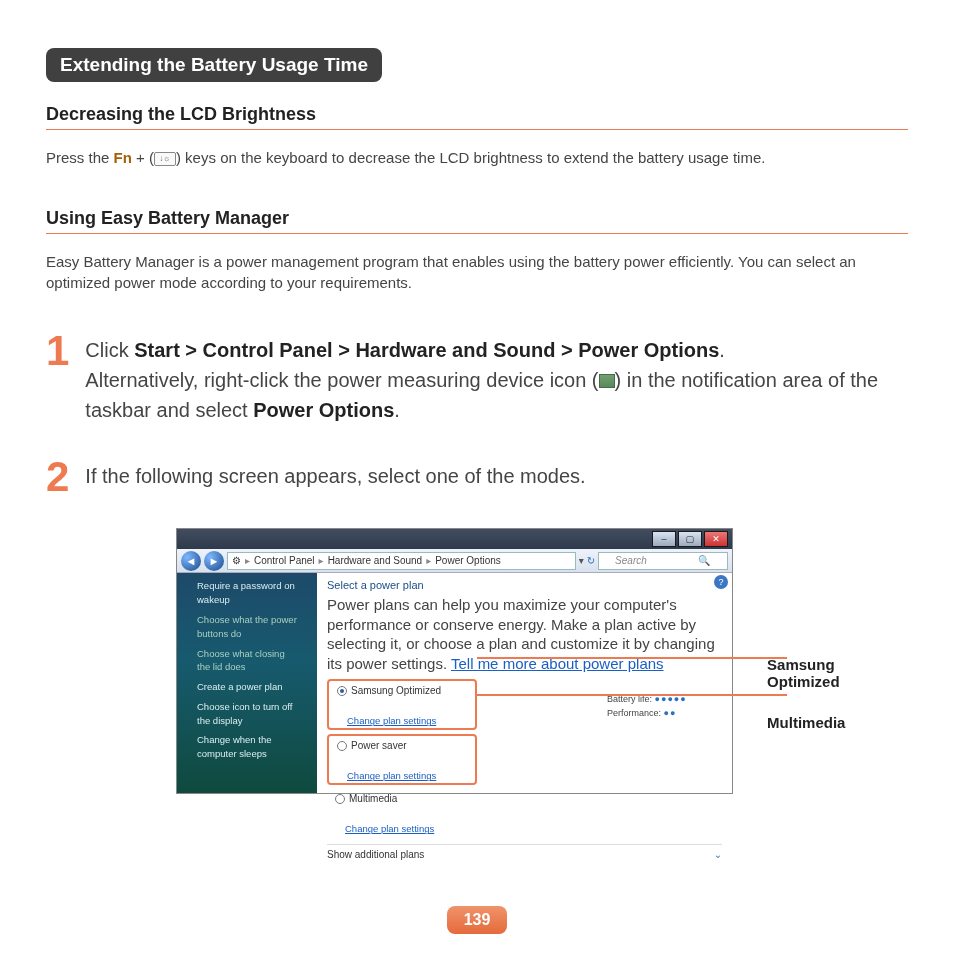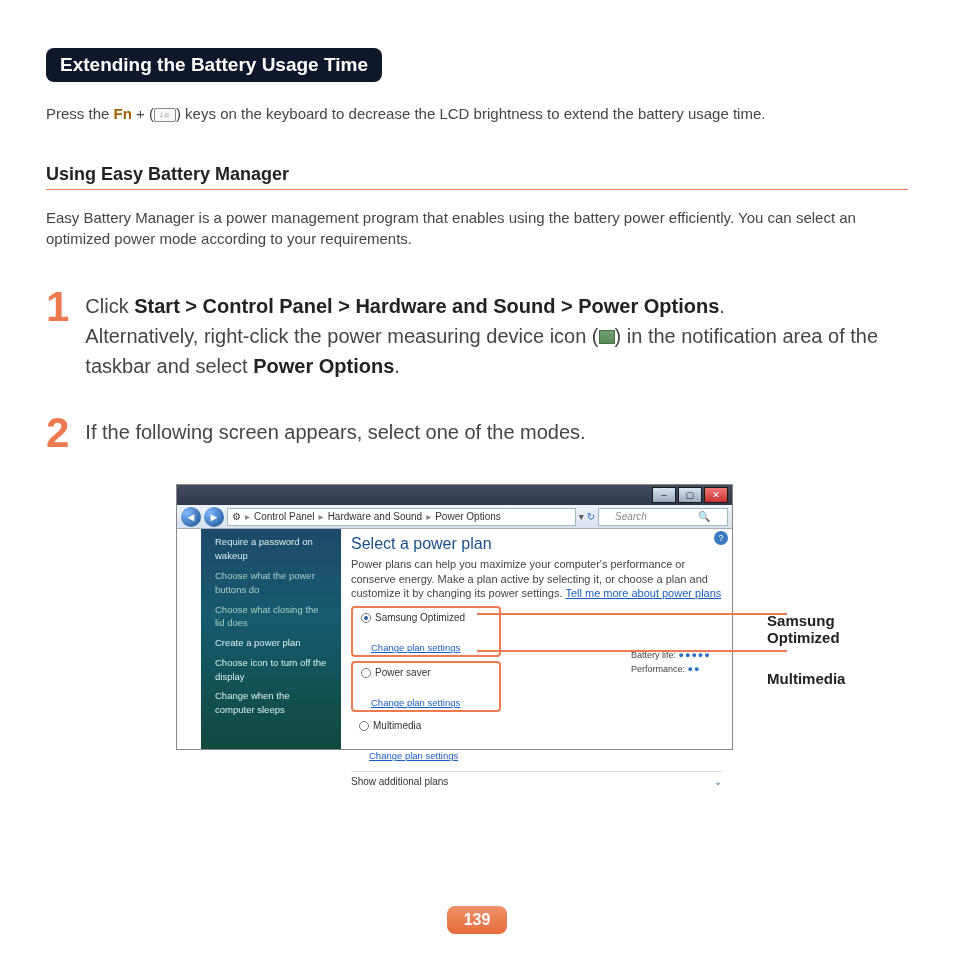--- a/index.html
+++ b/index.html
@@ -8,21 +8,21 @@
     background: #fff;
     width: 954px;
     height: 954px;
     position: relative;
     color: #333;
     font-size: 14px;
   }
   .page { padding: 48px 46px 0 46px; }
   .badge {
     display: inline-block;
-    background: #0f172a;
+    background: #404040;
     color: #fff;
     font-weight: bold;
     font-size: 19px;
     padding: 6px 14px;
     border-radius: 8px;
     margin-bottom: 22px;
   }
   .h2 {
     font-weight: bold;
     font-size: 18px;
@@ -125,35 +125,34 @@
   }
   .searchbox .mag { margin-left:auto; font-style:normal; color:#5577aa;}
   .body {
     display: flex;
     height: 220px;
   }
   .sidebar {
     width: 140px;
     background: linear-gradient(#1d4a6a 0%, #175a6e 40%, #0f4a3e 100%);
     color: #d9eef0;
-    padding: 6px 14px;
+    padding: 6px 20px;
     font-size: 9.5px;
     line-height: 1.45;
-    margin-left: 24px;
   }
   .sidebar div { margin-bottom: 6px; }
   .sidebar .dim { color:#a8d0c0; }
   .content {
     flex:1;
     padding: 6px 10px;
     position: relative;
   }
   .content .help { position:absolute; top:2px; right:4px; width:14px; height:14px; border-radius:50%; background:#3b78c4; color:#fff; display:flex; align-items:center; justify-content:center; font-size:9px;}
-  .content h4 { color:#1b4f87; font-size:16px; font-weight:normal; margin-bottom:4px;}
-  .content p { font-size:11px; color:#444; line-height:1.3; margin-bottom:6px;}
+  .content h4 { color:#1b4f87; font-size:11px; font-weight:normal; margin-bottom:4px;}
+  .content p { font-size:15px; color:#444; line-height:1.3; margin-bottom:6px;}
   .content a { color:#1b5fc4; text-decoration:underline; }
   .content .sub { font-size:10px; color:#333; margin:6px 0 2px; border-bottom:1px solid #ddd; padding-bottom:2px;}
   .plan {
     display:flex; align-items:center; gap:4px;
     font-size:10px; padding:2px 4px;
     border-radius:3px;
   }
   .planbox { display:flex; flex-direction:column; gap:1px; margin-bottom:4px; padding:2px 4px;}
   .planbox.hl { border:2px solid #ed7a50; border-radius:4px; width:150px;}
   .planbox a { font-size:9.5px; margin-left:14px;margin-top:16px;}
@@ -175,20 +174,21 @@
   }
   
   .lead-a, .lead-b { position:absolute; height:0; border-top:2px solid #ed7a50;}
 </style>
 </head>
 <body>
 
 <div class="page">
   <div class="badge">Extending the Battery Usage Time</div>
 
+  <div class="h2">Decreasing the LCD Brightness</div>
   <p class="para">
     <span>Press the </span><b>Fn</b><span> + (</span><span class="key-icon">↓☼</span><span>) keys on the keyboard to decrease the LCD brightness to extend the battery usage time.</span>
   </p>
 
   <div class="h2">Using Easy Battery Manager</div>
   <p class="para">Easy Battery Manager is a power management program that enables using the battery power efficiently. You can select an optimized power mode according to your requirements.</p>
 
   <div class="step">
     <div class="step-num">1</div>
     <div class="step-body">

